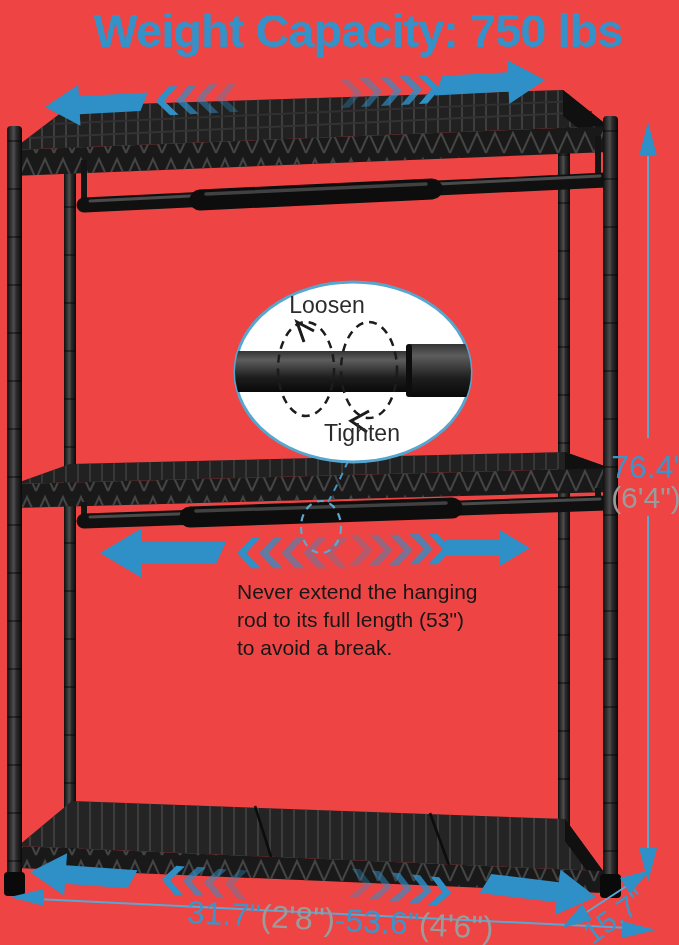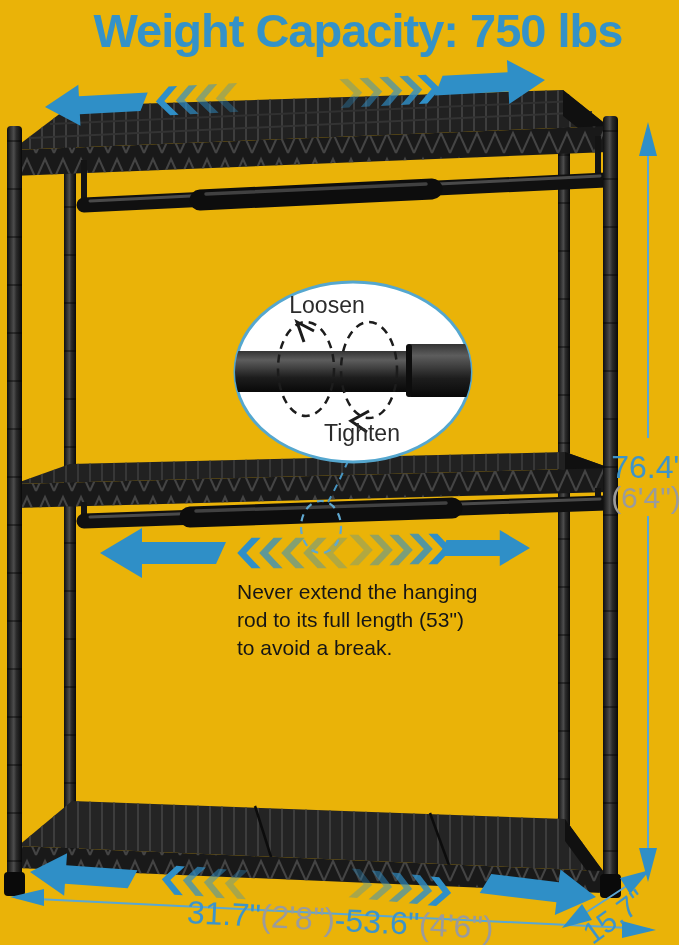--- a/index.html
+++ b/index.html
@@ -1,16 +1,16 @@
 <!DOCTYPE html>
 <html><head>
 <meta charset="utf-8">
 <style>
   html,body{margin:0;padding:0;background:#ffffff;}
-  .stage{position:relative;width:679px;height:945px;background:#eab308;overflow:hidden;
+  .stage{position:relative;width:679px;height:945px;background:#ef4444;overflow:hidden;
          font-family:"Liberation Sans",sans-serif;}
   svg{display:block;}
   text{font-family:"Liberation Sans",sans-serif;}
   .title-text{font-weight:bold;font-size:47px;letter-spacing:-1px;}
   .callout-label{font-size:23px;fill:#2b2b2b;}
   .note-text{font-size:21px;fill:#161616;}
   .dim-blue{fill:#3d94c9;}
   .dim-gray{fill:#9b9b9b;}
   .dim-num{font-size:32px;}
   .dim-num-sm{font-size:30px;}

